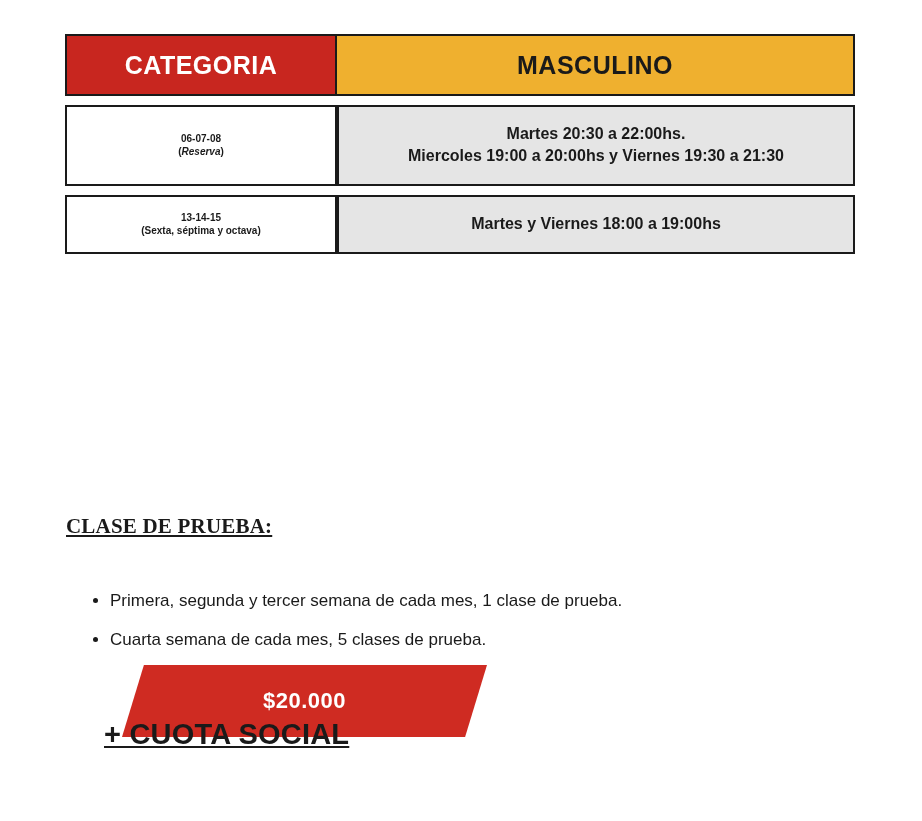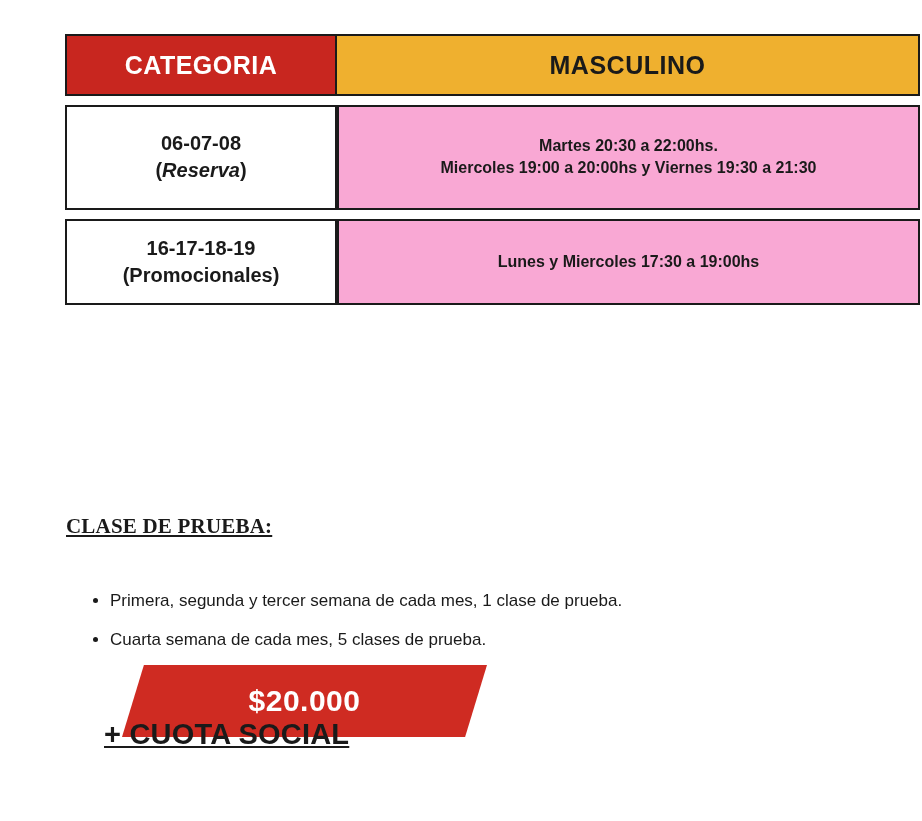--- a/index.html
+++ b/index.html
@@ -13,21 +13,21 @@
     font-family: "Liberation Sans", sans-serif;
     color: #1a1a1a;
     position: relative;
     overflow: hidden;
   }
 
   .schedule-table {
     position: absolute;
     left: 65px;
     top: 25px;
-    width: 855px;
+    width: 790px;
     border-collapse: separate;
     border-spacing: 0 9px;
   }
 
   .schedule-table tr.header-row th {
     padding: 0;
   }
 
   .th-categoria {
     background: #c8261f;
@@ -54,38 +54,38 @@
     border-left: none;
     box-sizing: border-box;
     margin-top: 36px;
   }
 
   .cat-cell {
     width: 272px;
     border: 2px solid #1a1a1a;
     box-sizing: border-box;
     text-align: center;
-    font-size: 20px;
+    font-size: 10px;
     font-weight: bold;
     line-height: 1.35;
     padding: 14px 6px;
     vertical-align: middle;
     background: #ffffff;
   }
 
   .time-cell {
     border: 2px solid #1a1a1a;
     box-sizing: border-box;
     text-align: center;
     font-size: 16px;
     font-weight: bold;
     line-height: 1.4;
-    padding: 28px 8px;
+    padding: 16px 8px;
     vertical-align: middle;
-    background: #f9a8d4;
+    background: #e5e5e5;
   }
 
   .cat-sub {
     font-style: italic;
   }
   .cat-sub-plain {
     font-style: normal;
   }
 
   .trial-heading {
@@ -115,21 +115,21 @@
   }
 
   .price-banner {
     position: absolute;
     left: 122px;
     top: 665px;
     width: 365px;
     height: 72px;
     background: #cf2b22;
     color: #ffffff;
-    font-size: 30px;
+    font-size: 22px;
     font-weight: bold;
     display: flex;
     align-items: center;
     justify-content: center;
     clip-path: polygon(6% 0, 100% 0, 94% 100%, 0 100%);
     letter-spacing: 0.5px;
   }
 
   .cuota-social {
     position: absolute;
@@ -156,30 +156,30 @@
       <div>06-07-08</div>
       <div><span>(</span><span class="cat-sub">Reserva</span><span>)</span></div>
     </td>
     <td class="time-cell">
       <div>Martes 20:30 a 22:00hs.</div>
       <div>Miercoles 19:00 a 20:00hs y Viernes 19:30 a 21:30</div>
     </td>
   </tr>
 
 
-
   <tr>
     <td class="cat-cell">
-      <div>16-17-18-19</div>
-      <div class="cat-sub-plain">(Promocionales)</div>
+      <div>13-14-15</div>
+      <div class="cat-sub-plain">(Sexta, séptima y octava)</div>
     </td>
     <td class="time-cell">
-      <div>Lunes y Miercoles 17:30 a 19:00hs</div>
+      <div>Martes y Viernes 18:00 a 19:00hs</div>
     </td>
   </tr>
+
 </tbody>
   </table>
 
 <div class="trial-heading">CLASE DE PRUEBA:</div>
 
 <ul class="trial-list">
   <li>Primera, segunda y tercer semana de cada mes, 1 clase de prueba.</li>
   <li>Cuarta semana de cada mes, 5 clases de prueba.</li>
 </ul>
 

